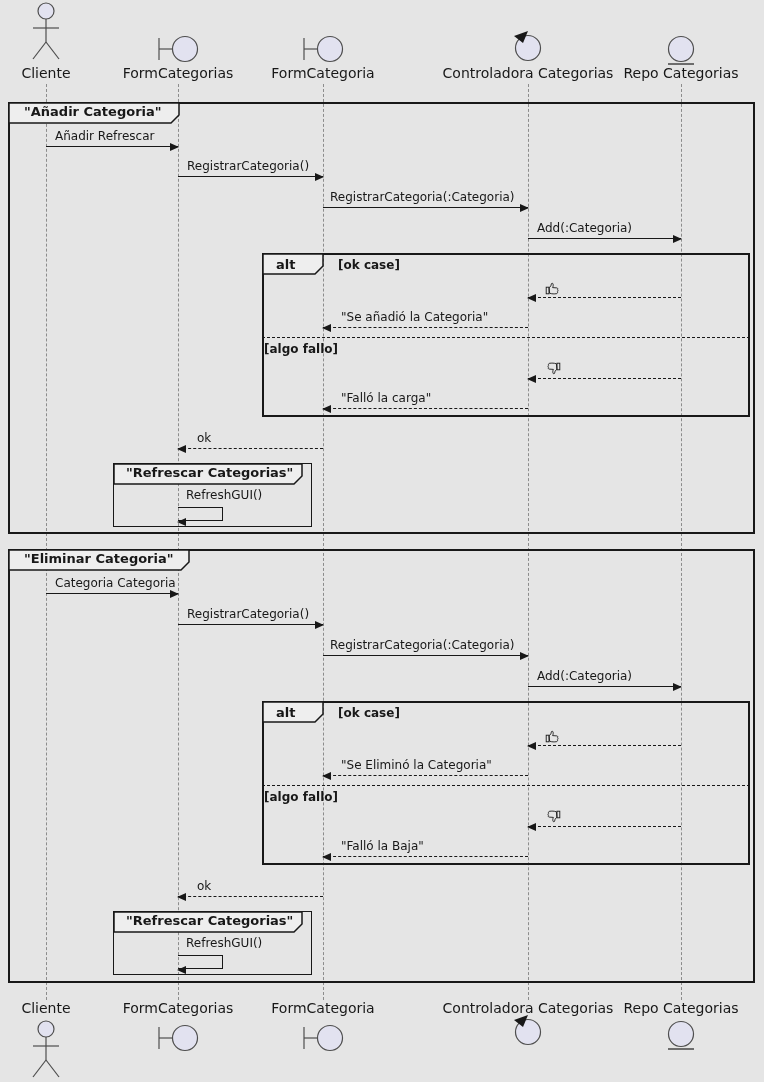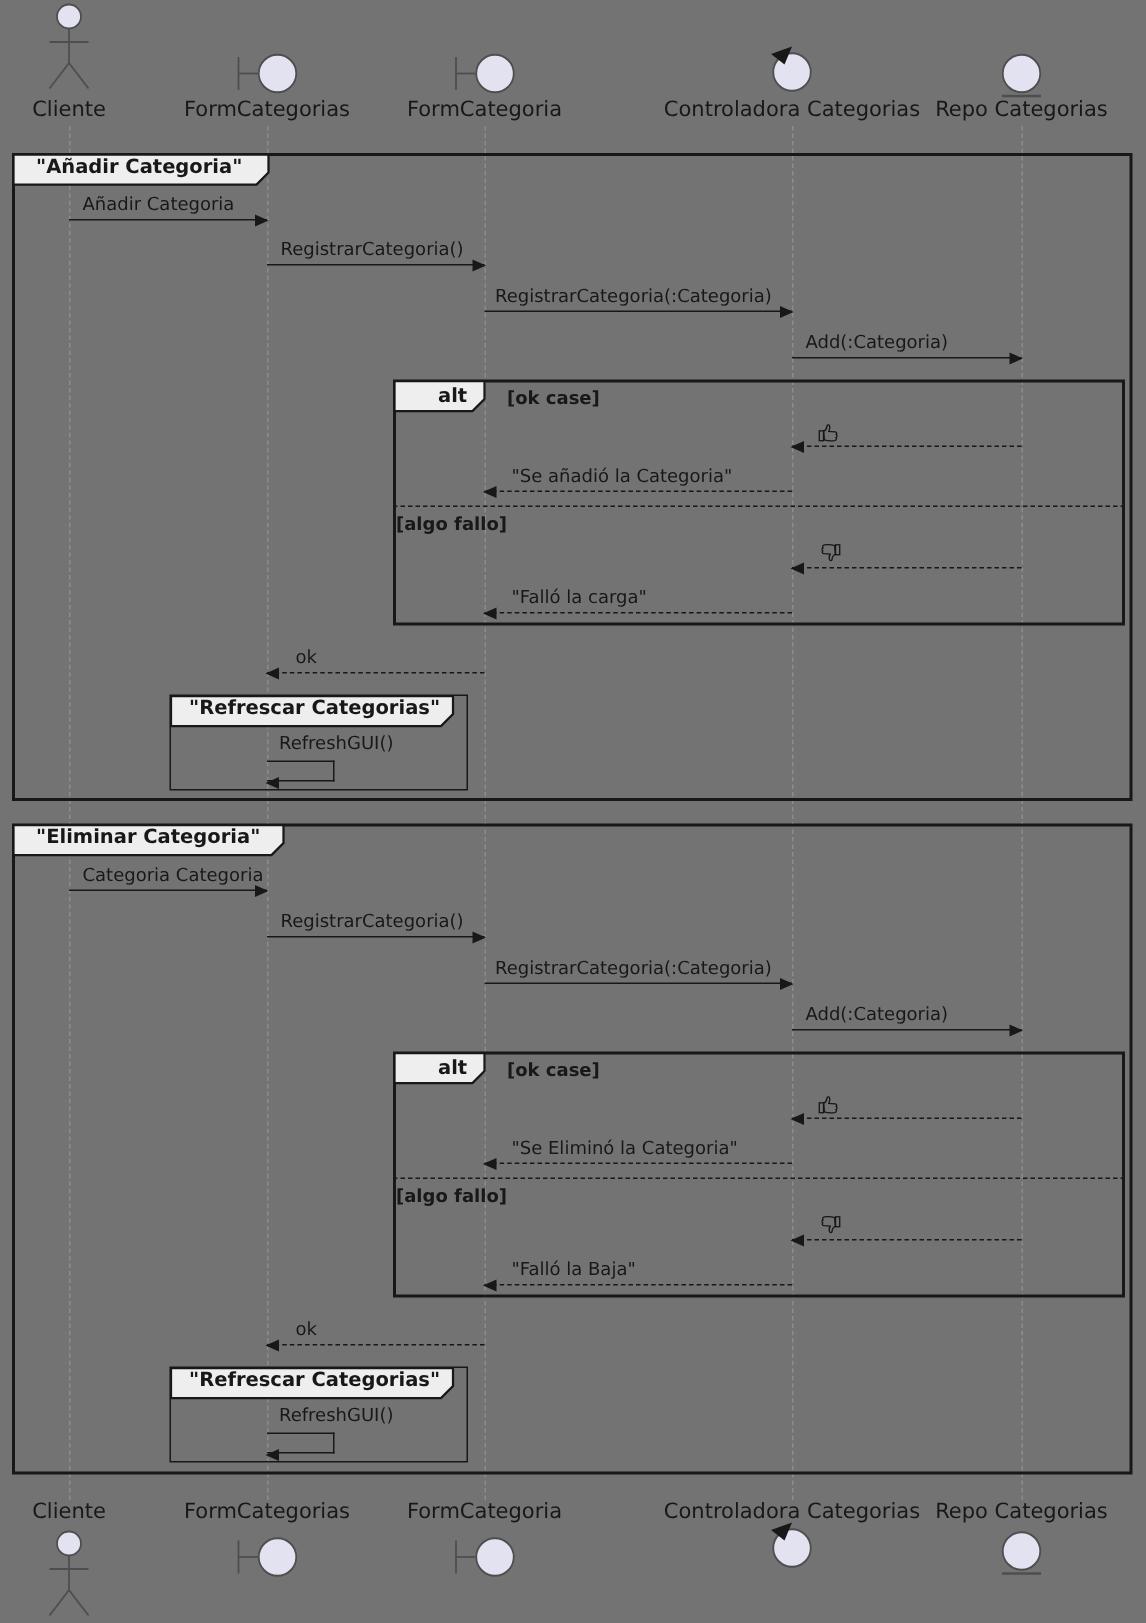--- a/index.html
+++ b/index.html
@@ -1,27 +1,27 @@
 <!DOCTYPE html>
 <html><head>
 <meta charset="utf-8">
 <style>
   * { margin:0; padding:0; box-sizing:border-box; }
   html,body { background:#ffffff; }
   .canvas {
-    position:relative; width:764px; height:1082px; background:#737373;
+    position:relative; width:764px; height:1082px; background:#e5e5e5;
     font-family:"DejaVu Sans","Liberation Sans",sans-serif; color:#181818;
     overflow:hidden;
   }
   .plabel { position:absolute; width:220px; font-size:14px; line-height:16px;
             text-align:center; white-space:nowrap; }
   .lifeline { position:absolute; width:0; border-left:1px dashed #8c8c8c; }
   .msg { position:absolute; font-size:12px; line-height:15px; white-space:nowrap; }
   .guard { position:absolute; font-size:12px; line-height:14px; font-weight:bold; white-space:nowrap; }
-  .kw { position:absolute; font-size:13px; line-height:15px; font-weight:bold; white-space:nowrap;margin-left:16px; }
+  .kw { position:absolute; font-size:13px; line-height:15px; font-weight:bold; white-space:nowrap; }
   .tabtitle { position:absolute; font-size:13px; line-height:16px; font-weight:bold; white-space:nowrap; }
   .arr { position:absolute; height:0; }
   .arr.solid { border-top:1.3px solid #181818; }
   .arr.dash  { border-top:1px dashed #181818; }
   .arr.to-r::after { content:""; position:absolute; right:-1px; top:-4.5px; width:0; height:0;
     border-left:9px solid #181818; border-top:4px solid transparent; border-bottom:4px solid transparent; }
   .arr.to-l::before { content:""; position:absolute; left:-1px; top:-4.5px; width:0; height:0;
     border-right:9px solid #181818; border-top:4px solid transparent; border-bottom:4px solid transparent; }
   .frame { position:absolute; border:2px solid #181818; }
   .altframe { position:absolute; border:2px solid #181818; }
@@ -80,21 +80,21 @@
   <div class="plabel" style="left:213px;top:65px">FormCategoria</div>
   <div class="plabel" style="left:418px;top:65px">Controladora Categorias</div>
   <div class="plabel" style="left:571px;top:65px">Repo Categorias</div>
 
   <div class="frame" style="left:8px;top:102px;width:747px;height:432px"></div>
   <svg width="173" height="22" style="left:8px;top:102px">
     <polygon points="1,1 171,1 171,13 163,21 1,21" stroke="#181818" stroke-width="1.5" fill="#EEEEEE"></polygon>
   </svg>
   <div class="tabtitle" style="left:24px;top:104px">"Añadir Categoria"</div>
 
-  <div class="msg" style="left:55px;top:129px">Añadir Categoria</div>
+  <div class="msg" style="left:55px;top:129px">Añadir Refrescar</div>
   <div class="arr solid to-r" style="left:46px;top:146px;width:132px"></div>
 
   <div class="msg" style="left:187px;top:159px">RegistrarCategoria()</div>
   <div class="arr solid to-r" style="left:178px;top:176px;width:145px"></div>
 
   <div class="msg" style="left:330px;top:190px">RegistrarCategoria(:Categoria)</div>
   <div class="arr solid to-r" style="left:323px;top:207px;width:205px"></div>
 
   <div class="msg" style="left:537px;top:221px">Add(:Categoria)</div>
   <div class="arr solid to-r" style="left:528px;top:238px;width:153px"></div>

